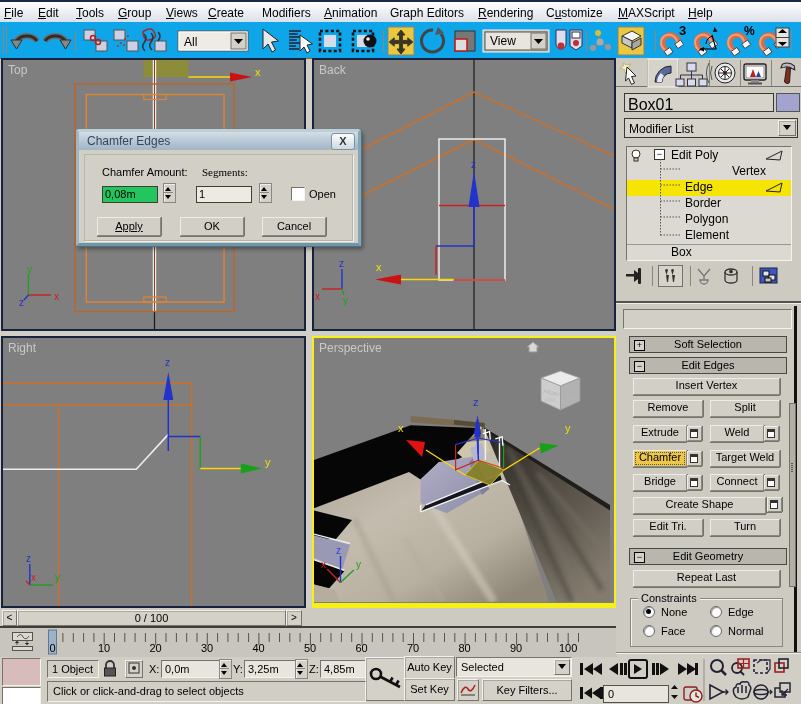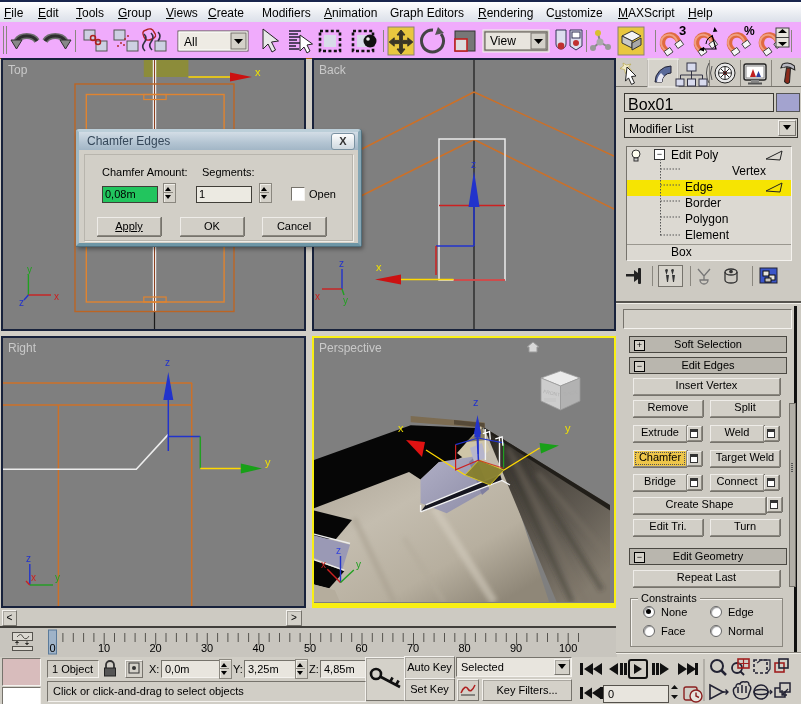--- a/index.html
+++ b/index.html
@@ -3,21 +3,21 @@
 <meta charset="utf-8">
 <style>
 html,body{margin:0;padding:0;}
 body{font-family:"Liberation Sans",sans-serif;}
 #app{position:relative;width:801px;height:704px;background:#d1cec6;overflow:hidden;}
 .abs{position:absolute;}
 
 #menubar{position:absolute;left:0;top:0;width:801px;height:22px;background:linear-gradient(#ffffff,#e7eaf0 60%,#d8dde8);border-top:2px solid #19254d;}
 #menubar span{position:absolute;top:4px;font-size:12px;color:#000;}
 
-#toolbar{position:absolute;left:0;top:22px;width:801px;height:36px;background:#f0abfc;border-bottom:1px solid #a16207;}
+#toolbar{position:absolute;left:0;top:22px;width:801px;height:36px;background:#0ea5e9;border-bottom:1px solid #a16207;}
 
 .vp{position:absolute;background:#7f7f7f;border:2px solid #18223c;}
 
 #timeslider{position:absolute;left:0;top:608px;width:617px;height:18px;background:#cdcac2;}
 #ruler{position:absolute;left:0;top:626px;width:617px;height:29px;background:#c8c5be;border-top:2px solid #403e3a;}
 
 #cmdpanel{position:absolute;left:616px;top:58px;width:185px;height:596px;background:#cdcac2;}
 
 .btn{position:absolute;background:#d4d1c9;border-top:1px solid #f4f2ee;border-left:1px solid #f4f2ee;border-right:1px solid #76736c;border-bottom:1px solid #76736c;box-shadow:1px 1px 0 #aaa7a0 inset; font-size:11px;color:#000;text-align:center;}
 .sunk{position:absolute;border-top:1px solid #76736c;border-left:1px solid #76736c;border-right:1px solid #f4f2ee;border-bottom:1px solid #f4f2ee;}
@@ -378,20 +378,21 @@
         <text x="229" y="55" transform="rotate(12 229 55)">FRONT</text>
           <text x="250" y="58" transform="rotate(-10 250 58)">BACK</text>
       </g>
       <rect x="230" y="60" width="12" height="4" fill="#c8c8c8" stroke="none"></rect>
       <text x="5" y="14" font-size="12" fill="#c9c9c9">Perspective</text>
     </svg>
   </div>
   <div class="abs" style="left:312px;top:603px;width:304px;height:5px;background:#f8ef13;"></div>
   <div id="timeslider">
     <div class="btn" style="left:2px;top:2px;width:13px;height:14px;font-size:10px;line-height:14px;">&lt;</div>
+    <div class="btn" style="left:17px;top:2px;width:267px;height:14px;line-height:14px;">0 / 100</div>
     <div class="btn" style="left:286px;top:2px;width:14px;height:14px;font-size:10px;line-height:14px;">&gt;</div>
   </div>
   <div id="ruler">
     <svg width="617" height="27" viewBox="0 0 617 27">
       <g stroke="#55534e" stroke-width="1">
         <rect x="12.5" y="4.5" width="20" height="8" fill="#dbd8d1"></rect>
         <path d="M17 9 q4 -5 6 0 q3 4 6 -1" fill="none"></path>
         <rect x="12.5" y="18.5" width="20" height="4" fill="#dbd8d1"></rect>
         <path d="M17 17 v-4 m-2 2 l2 -2 l2 2 M27 13 v4 m-2 -2 l2 2 l2 -2"></path>
       </g>
@@ -695,21 +696,21 @@
     <div class="abs" style="left:173px;top:345px;width:5px;height:182px;background:#b2afa7;border:1px solid #76736c;"></div>
     <div class="abs" style="left:175px;top:405px;width:2px;height:10px;background:repeating-linear-gradient(#555 0,#555 1px,transparent 1px,transparent 2px);"></div>
   </div>
   <div id="dialog" class="abs" style="left:76px;top:129px;width:279px;height:111px;background:#d2cfc7;border:3px solid;border-color:#bccfd9 #85a7b5 #6d96a6 #9db8c5;box-shadow:1px 0 0 #51707e,0 1px 0 #51707e,2px 3px 4px rgba(0,0,0,0.4);border-radius:3px 3px 0 0;">
     <div class="abs" style="left:0;top:0;width:279px;height:18px;background:linear-gradient(#d3dde6,#b3c4d2 60%,#a2b6c6);">
       <span class="abs" style="left:8px;top:2px;font-size:12px;color:#36485a;">Chamfer Edges</span>
       <div class="abs" style="right:3px;top:1px;width:22px;height:15px;background:linear-gradient(#fdfdfd,#cfd9e0);border:1px solid #7a92a2;border-radius:3px;text-align:center;font-size:11px;font-weight:bold;color:#333;line-height:14px;">X</div>
     </div>
     <div class="abs" style="left:5px;top:22px;width:267px;height:85px;border:1px solid #b8b5ad;box-shadow:1px 1px 0 #f0eee8;"></div>
     <span class="lbl" style="left:23px;top:34px;">Chamfer Amount:</span>
-    <span class="lbl" style="left:123px;top:34px;">Segments:</span>
+    <span class="lbl" style="left:123px;top:34px;font-family:Liberation Serif, serif;">Segments:</span>
     <div class="sunk" style="left:23px;top:54px;width:54px;height:15px;background:#22c55e;border-color:#403e38;text-align:right;">
         <span class="lbl" style="left:2px;top:1px;">0,08m</span>
       </div>
     <div class="abs spinner" style="left:84px;top:51px;">
         <i class="u"></i>
         <i class="d"></i>
       </div>
     <div class="sunk" style="left:117px;top:54px;width:54px;height:15px;background:#eceae2;border-color:#403e38;">
         <span class="lbl" style="left:2px;top:1px;">1</span>
       </div>

